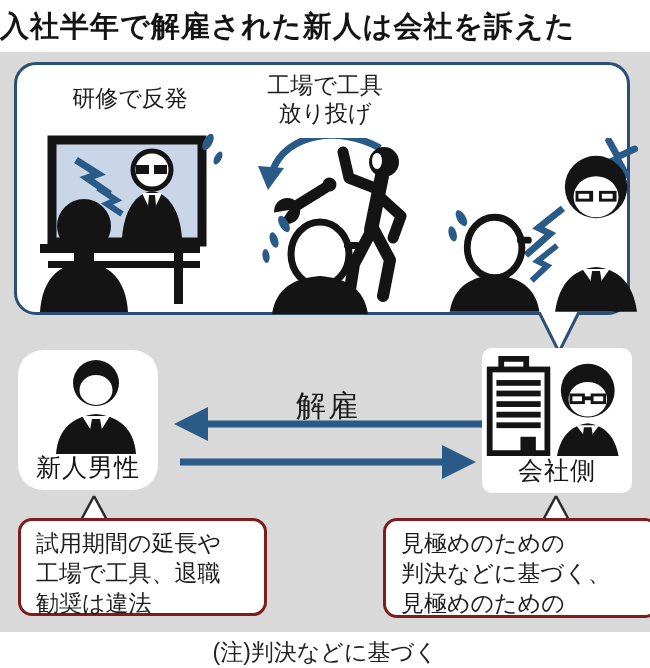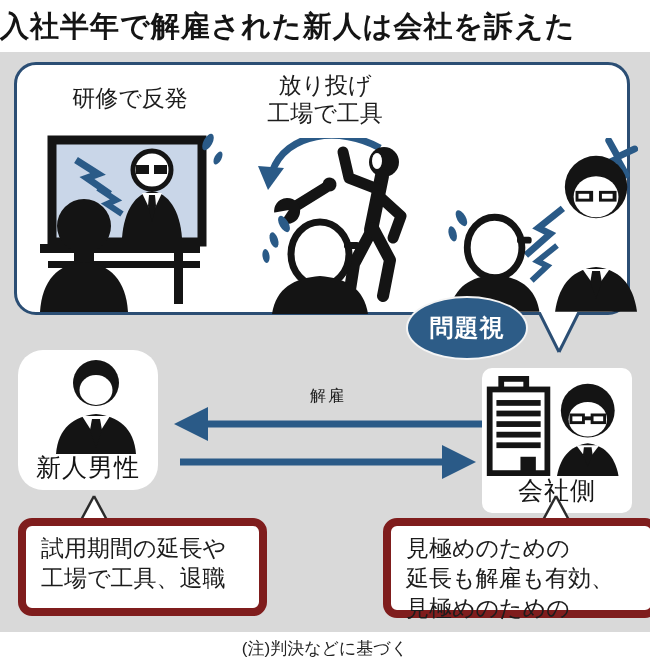--- a/index.html
+++ b/index.html
@@ -11,44 +11,44 @@
   .canvas{left:0;top:52px;width:650px;height:580px;background:#d9d9d9;}
   .problem-box{left:14px;top:62px;width:616px;height:253px;background:#ffffff;
                border:3px solid #2b4e74;border-radius:22px;box-sizing:border-box;}
   .scene-label{font-size:23px;line-height:28px;text-align:center;color:#1c1c1c;}
   .badge{left:408px;top:298px;width:118px;height:60px;background:#2d5c87;border-radius:50%;
          display:flex;align-items:center;justify-content:center;color:#ffffff;
          font-size:24px;font-weight:bold;letter-spacing:1px;box-shadow:0 0 0 2px #f4f4f4;}
   .card{background:#ffffff;border-radius:10px;}
   .card-label{position:absolute;left:0;bottom:6px;width:100%;text-align:center;
               font-size:25px;font-weight:500;color:#141414;letter-spacing:1px;}
-  .arrow-label{width:110px;text-align:center;font-size:16px;color:#1c1c1c;letter-spacing:2px;}
-  .bubble{background:#ffffff;border:8px solid #7f1d1d;border-radius:14px;box-sizing:border-box;
+  .arrow-label{width:110px;text-align:center;font-size:30px;color:#1c1c1c;letter-spacing:2px;}
+  .bubble{background:#ffffff;border:3px solid #7f1d1d;border-radius:14px;box-sizing:border-box;
           font-size:23px;line-height:30px;color:#1c1c1c;padding:7px 10px 0 15px;}
-  .footer{left:0;top:637px;width:650px;text-align:center;font-size:17px;color:#222222;}
+  .footer{left:0;top:637px;width:650px;text-align:center;font-size:23px;color:#222222;}
   svg{display:block;}
 </style>
 </head>
 <body>
 
 <div class="page">
 
   <div class="abs title">入社半年で解雇された新人は会社を訴えた</div>
 
   <div class="abs canvas"></div>
 
   <div class="abs problem-box"></div>
 
   <div class="abs scene-label" style="left:40px;top:84px;width:180px;text-align:center;">
     <div>研修で反発</div>
   </div>
 
   <div class="abs scene-label" style="left:243px;top:71px;width:164px;">
+    <div>工場で工具</div>
     <div>放り投げ</div>
-    <div>工場で工具</div>
   </div>
 
   <div class="abs scene-label" style="left:452px;top:71px;width:164px;">
   </div>
 
   <svg class="abs" style="left:28px;top:130px;" width="195" height="182" viewBox="0 0 195 182">
     <rect x="24" y="10" width="150" height="102" fill="#c9d6e8" stroke="#141414" stroke-width="9"></rect>
 
     <path d="M48,30 L70,44 L59,48 L82,64" stroke="#2a5a87" stroke-width="7" fill="none"></path>
     <path d="M70,58 L88,70 L79,74 L94,84" stroke="#2a5a87" stroke-width="6" fill="none"></path>
@@ -127,34 +127,33 @@
     <ellipse cx="24" cy="80" rx="4.5" ry="9" transform="rotate(-30 24 80)" fill="#2a5a87"></ellipse>
     <ellipse cx="15" cy="96" rx="4" ry="8" transform="rotate(-15 15 96)" fill="#2a5a87"></ellipse>
   </svg>
 
   <svg class="abs" style="left:536px;top:312px;" width="46" height="44" viewBox="0 0 46 44">
     <polygon points="3,0 43,0 23,40" fill="#ffffff"></polygon>
     <line x1="3" y1="0" x2="23" y2="40" stroke="#2b4e74" stroke-width="3"></line>
     <line x1="43" y1="0" x2="23" y2="40" stroke="#2b4e74" stroke-width="3"></line>
   </svg>
 
-  <div class="abs badge">問題視</div>
 
   <div class="abs card" style="left:18px;top:350px;width:140px;height:140px;border-radius:25px;">
     <svg class="abs" style="left:32px;top:6px;" width="92" height="98" viewBox="0 0 92 98">
       <circle cx="46" cy="27" r="23" fill="#141414"></circle>
       <ellipse cx="46" cy="34" rx="16.5" ry="15" fill="#ffffff"></ellipse>
       <path d="M6,98 C8,72 24,60 46,58 C68,60 84,72 86,98 Z" fill="#141414"></path>
       <polygon points="32,60 60,60 46,82" fill="#ffffff"></polygon>
       <polygon points="42,63 50,63 52,74 46,92 40,74" fill="#141414"></polygon>
     </svg>
     <div class="card-label">新人男性</div>
   </div>
 
-  <div class="abs card" style="left:482px;top:348px;width:150px;height:145px;margin-top:20px;">
+  <div class="abs card" style="left:482px;top:348px;width:150px;height:145px;">
     <svg class="abs" style="left:3px;top:8px;" width="144" height="100" viewBox="0 0 148 104">
       <rect x="16" y="3" width="26" height="14" fill="#ffffff" stroke="#141414" stroke-width="6"></rect>
       <rect x="4" y="14" width="60" height="87" fill="#ffffff" stroke="#141414" stroke-width="6"></rect>
       <rect x="11" y="25" width="46" height="6" fill="#141414"></rect>
       <rect x="11" y="36" width="46" height="6" fill="#141414"></rect>
       <rect x="11" y="47" width="46" height="6" fill="#141414"></rect>
       <rect x="11" y="58" width="46" height="6" fill="#141414"></rect>
       <rect x="11" y="69" width="46" height="6" fill="#141414"></rect>
       <rect x="36" y="84" width="16" height="17" fill="#141414"></rect>
       <circle cx="106" cy="36" r="28" fill="#141414"></circle>
@@ -180,28 +179,29 @@
   <div class="abs arrow-label" style="left:273px;top:386px;">解雇</div>
 
   <svg class="abs" style="left:74px;top:493px;" width="40" height="31" viewBox="0 0 40 31">
     <polygon points="6,29 34,29 20,3" fill="#ffffff"></polygon>
     <line x1="6" y1="29" x2="20" y2="3" stroke="#2b2b2b" stroke-width="2.5"></line>
     <line x1="34" y1="29" x2="20" y2="3" stroke="#2b2b2b" stroke-width="2.5"></line>
   </svg>
   <div class="abs bubble" style="left:18px;top:518px;width:249px;height:98px;">
     <div>試用期間の延長や</div>
     <div>工場で工具、退職</div>
+    <div>勧奨は違法</div>
   </div>
 
   <svg class="abs" style="left:536px;top:493px;" width="40" height="31" viewBox="0 0 40 31">
     <polygon points="6,29 34,29 20,3" fill="#ffffff"></polygon>
     <line x1="6" y1="29" x2="20" y2="3" stroke="#2b2b2b" stroke-width="2.5"></line>
     <line x1="34" y1="29" x2="20" y2="3" stroke="#2b2b2b" stroke-width="2.5"></line>
   </svg>
   <div class="abs bubble" style="left:383px;top:518px;width:276px;height:100px;">
     <div>見極めのための</div>
-    <div>延長も解雇も有効、</div>
+    <div>判決などに基づく、</div>
     <div>見極めのための</div>
   </div>
 
   <div class="abs footer">(注)判決などに基づく</div>
 
 </div>
 
 </body></html>

